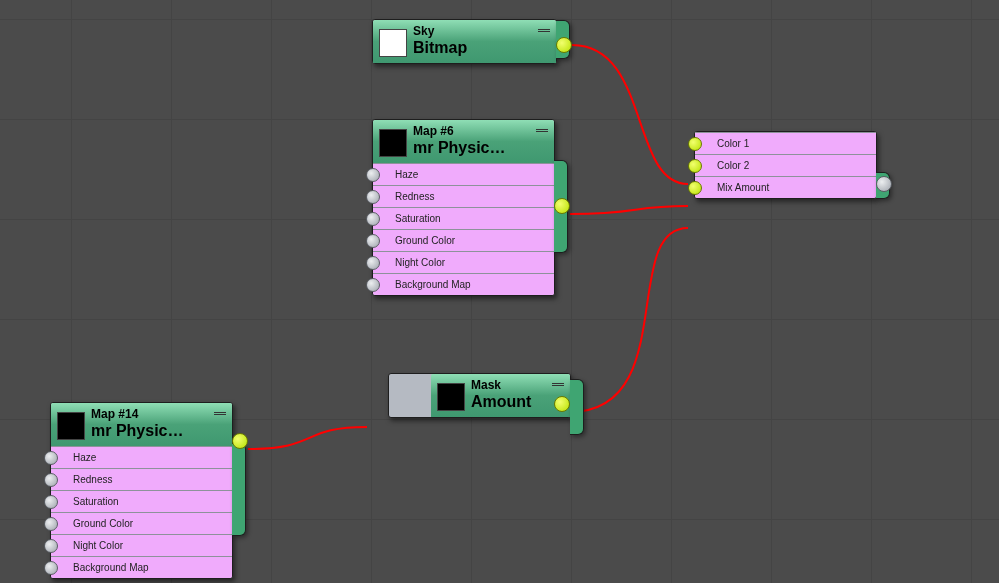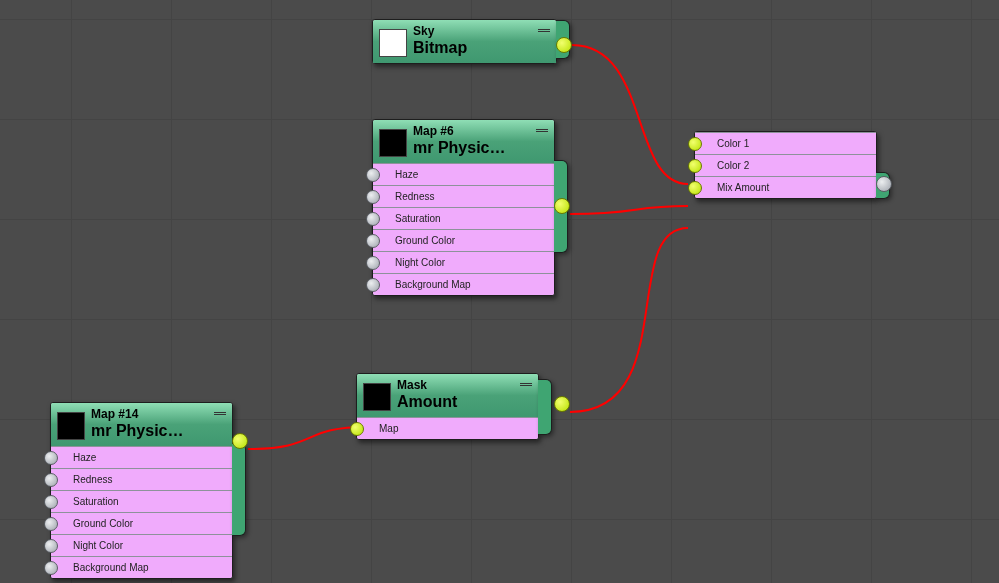--- a/index.html
+++ b/index.html
@@ -274,33 +274,27 @@
       </div>
       <div class="row">
         <div class="port-in"></div>
         <span>Background Map</span>
       </div>
     </div>
   <div class="side-tab" style="top:40px; height:93px;"></div>
 </div>
 <div class="out-port" style="left:232px; top:433px;"></div>
 
-<div class="node" style="left:356px; top:373px; width:183px;">
+<div class="node" style="left:388px; top:373px; width:183px;padding-left:42px;">
   <div class="node-header">
     <div class="thumb black"></div>
     <div class="hdr-text">
       <div class="hdr-title">Mask</div>
       <div class="hdr-sub">Amount</div>
     </div>
     <div class="minibtn">
         <span></span>
         <span></span>
       </div>
   </div>
-  <div class="rows" id="rows-mask">
-      <div class="row">
-        <div class="port-in lit"></div>
-        <span>Map</span>
-      </div>
-    </div>
   <div class="side-tab" style="top:5px; height:56px;"></div>
 </div>
 <div class="out-port" style="left:554px; top:396px;"></div>
 
 </body></html>

